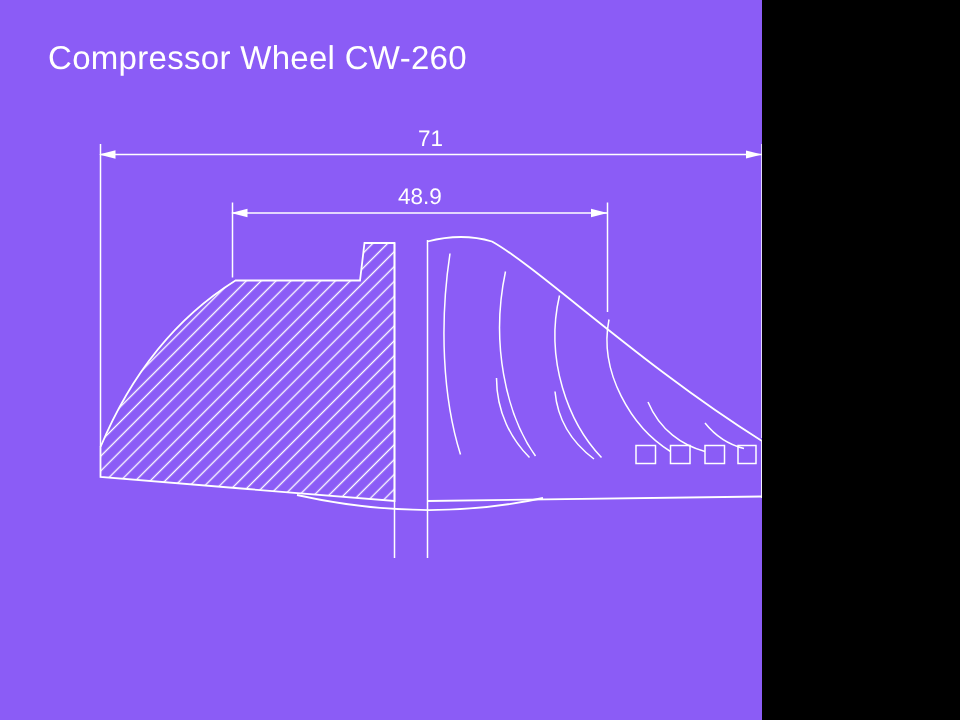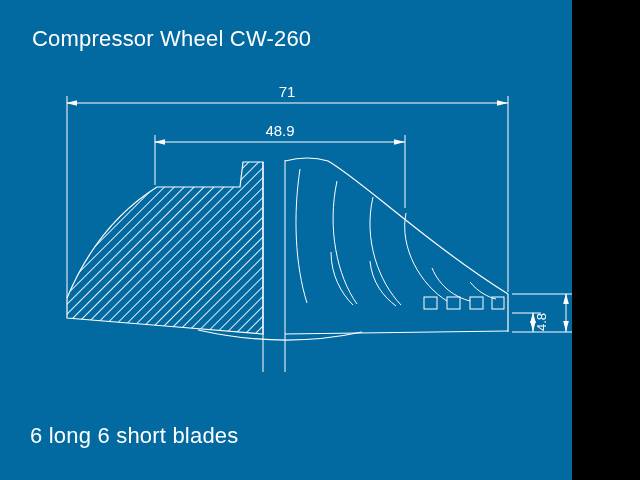--- a/index.html
+++ b/index.html
@@ -1,17 +1,17 @@
 <!DOCTYPE html>
 <html><head>
 <meta charset="utf-8">
 <style>
   html,body{margin:0;padding:0;background:#000;}
   .stage{
-    position:relative;width:572px;height:480px;background:#0369a1;overflow:hidden;
+    position:relative;width:508px;height:480px;background:#8b5cf6;overflow:hidden;
     font-family:"Liberation Sans",sans-serif;color:#fff;
   }
   .title{position:absolute;left:32px;top:26px;font-size:22px;letter-spacing:.2px;}
   .note{position:absolute;left:30px;top:423px;font-size:22px;letter-spacing:.2px;}
   .drawing{position:absolute;left:0;top:0;}
   .dim-text{fill:#fff;font-family:"Liberation Sans",sans-serif;font-size:15px;}
   .dim-text-sm{fill:#fff;font-family:"Liberation Sans",sans-serif;font-size:13px;}
 </style>
 </head>
 <body>
@@ -87,15 +87,14 @@
       <text class="dim-text-sm" x="581" y="313" text-anchor="middle" stroke="none" transform="rotate(-90 581 313)">9.46</text>
     </g>
 
     <g stroke="#ffffff" stroke-width="1" fill="none">
       <line x1="512" y1="313" x2="541" y2="313"></line>
       <line x1="533" y1="313" x2="533" y2="332" marker-start="url(#aS)" marker-end="url(#aE)"></line>
       <text class="dim-text-sm" x="546" y="322" text-anchor="middle" stroke="none" transform="rotate(-90 546 322)">4.8</text>
     </g>
   </svg>
 
-  <div class="note">6 long 6 short blades</div>
 
 </div>
 
 </body></html>

